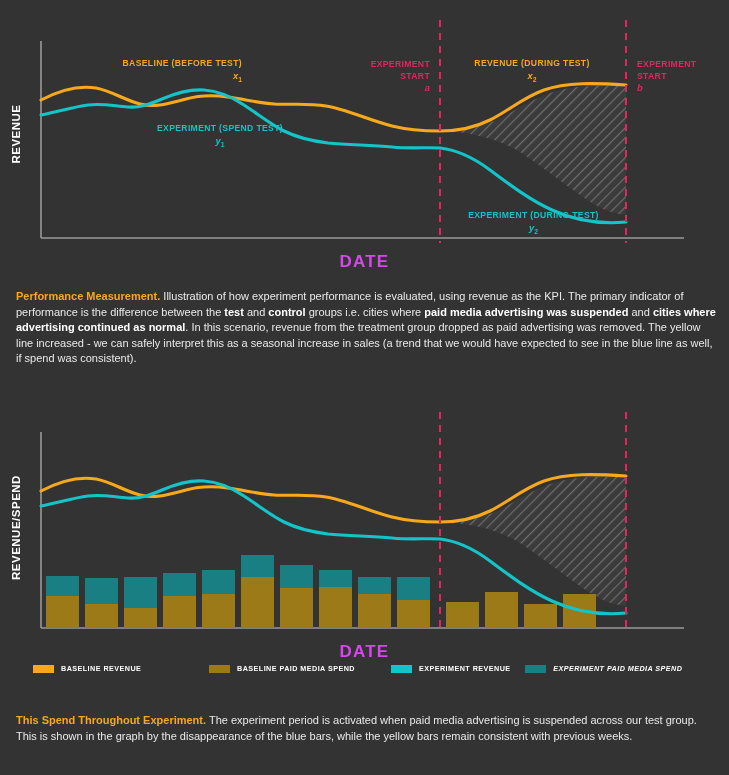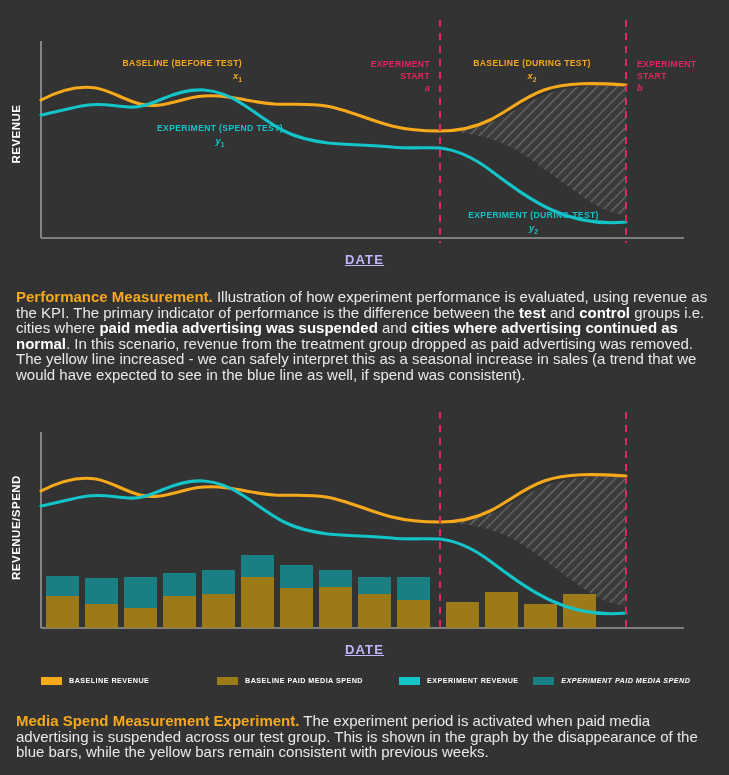--- a/index.html
+++ b/index.html
@@ -19,22 +19,22 @@
   
   .axis-y{
     position:absolute;
     font-size:11.5px;font-weight:bold;letter-spacing:.5px;
     color:#ffffff;
     transform-origin:center center;
     white-space:nowrap;
   }
   .axis-x{
     position:absolute;
-    font-size:13px;font-weight:bold;letter-spacing:1.2px;
-    color:#c4b5fd;text-align:center;width:100%;text-decoration:underline;
+    font-size:17px;font-weight:bold;letter-spacing:1.2px;
+    color:#d946ef;text-align:center;width:100%;
   }
 
   
   .ann{
     position:absolute;
     font-size:8.6px;font-weight:bold;letter-spacing:.35px;
     line-height:11.5px;
     white-space:nowrap;
   }
   .ann .sub{font-size:9.4px;font-style:italic;font-weight:bold;letter-spacing:0;}
@@ -53,21 +53,21 @@
     align-items:center;
     font-size:7.2px;font-weight:bold;letter-spacing:.45px;
     color:#ffffff;
   }
   .legend .item{display:flex;align-items:center;}
   .legend .swatch{width:21px;height:8px;margin-right:7px;display:block;}
 
   
   .caption{
     position:absolute;
-    font-size:15px;
+    font-size:11px;
     line-height:15.6px;
     color:#e9e9e9;
     text-align:left;
   }
   .caption .lead{color:#F7A81B;font-weight:bold;}
   .caption b{color:#ffffff;font-weight:bold;}
 </style>
 </head>
 <body>
 
@@ -117,21 +117,21 @@
       <span>BASELINE (BEFORE TEST)</span><br>
       <span class="sub">x<sub>1</sub></span>
     </div>
 
     <div class="ann ann-c ann-center" style="left:146px;top:123px;width:148px;">
       <span>EXPERIMENT (SPEND TEST)</span><br>
       <span class="sub">y<sub>1</sub></span>
     </div>
 
     <div class="ann ann-y ann-center" style="left:458px;top:58px;width:148px;">
-      <span>BASELINE (DURING TEST)</span><br>
+      <span>REVENUE (DURING TEST)</span><br>
       <span class="sub">x<sub>2</sub></span>
     </div>
 
     <div class="ann ann-c ann-center" style="left:456px;top:210px;width:155px;">
       <span>EXPERIMENT (DURING TEST)</span><br>
       <span class="sub">y<sub>2</sub></span>
     </div>
 
     <div class="ann ann-p ann-right" style="left:308px;top:58px;width:122px;line-height:12px;">
       <span>EXPERIMENT</span><br>
@@ -221,37 +221,37 @@
                C578,213 604,215 626,213" fill="none" stroke="#13C4C8" stroke-width="3.1" stroke-linecap="round"></path>
 
       <line x1="440" y1="12" x2="440" y2="233" stroke="#E8245E" stroke-width="2" stroke-dasharray="7,6"></line>
       <line x1="626" y1="12" x2="626" y2="233" stroke="#E8245E" stroke-width="2" stroke-dasharray="7,6"></line>
     </svg>
 
     <div class="axis-y" style="left:-36px;top:122px;width:104px;text-align:center;transform:rotate(-90deg);">REVENUE/SPEND</div>
 
     <div class="axis-x" style="left:0;top:242px;">DATE</div>
 
-    <div class="legend" style="left:41px;top:264px;width:660px;margin-top:12px;">
+    <div class="legend" style="left:33px;top:264px;width:660px;">
       <div class="item" style="width:145px;">
         <span class="swatch" style="background:#F7A81B;"></span>
         <span>BASELINE REVENUE</span>
       </div>
       <div class="item" style="width:206px;padding-left:48px;">
         <span class="swatch" style="background:#9C7A17;"></span>
         <span>BASELINE PAID MEDIA SPEND</span>
       </div>
       <div class="item" style="width:152px;">
         <span class="swatch" style="background:#13C4C8;"></span>
         <span>EXPERIMENT REVENUE</span>
       </div>
       <div class="item" style="width:190px;font-style:italic;">
         <span class="swatch" style="background:#1A7F82;"></span>
         <span>EXPERIMENT PAID MEDIA SPEND</span>
       </div>
     </div>
   </div>
 
   <div class="caption" style="left:16px;top:713px;width:700px;">
-    <span class="lead">Media Spend Measurement Experiment.</span><span> The experiment period is activated when paid media advertising is suspended across our test group. This is shown in the graph by the disappearance of the blue bars, while the yellow bars remain consistent with previous weeks.</span>
+    <span class="lead">This Spend Throughout Experiment.</span><span> The experiment period is activated when paid media advertising is suspended across our test group. This is shown in the graph by the disappearance of the blue bars, while the yellow bars remain consistent with previous weeks.</span>
   </div>
 
 </div>
 
 </body></html>

